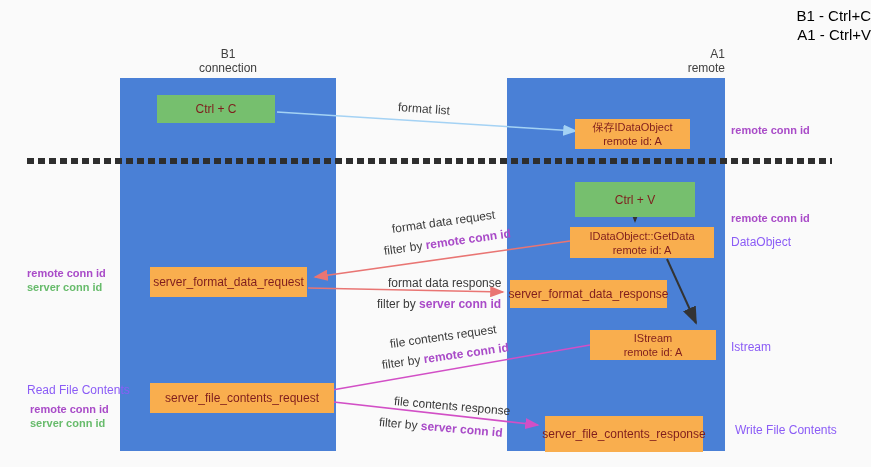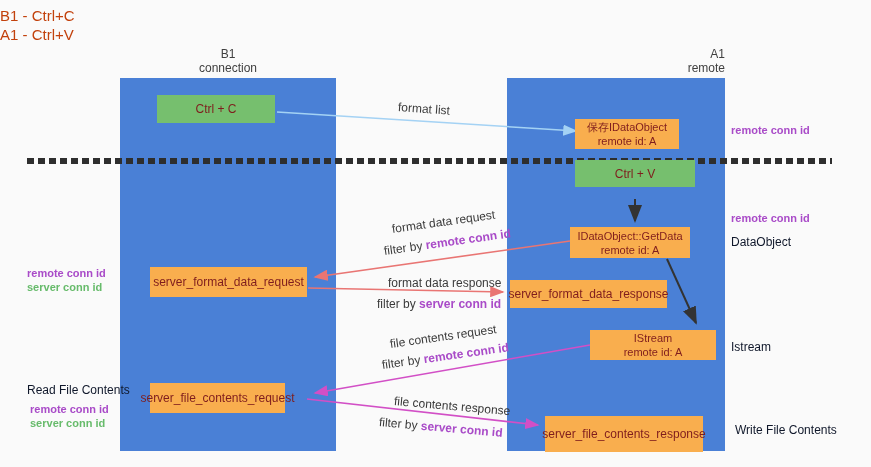--- a/index.html
+++ b/index.html
@@ -1,30 +1,30 @@
 <!DOCTYPE html>
 <html><head>
 <meta charset="utf-8">
 <style>
   html,body{margin:0;padding:0;background:#fafafa;}
   .canvas{position:relative;width:871px;height:467px;background:#fafafa;overflow:hidden;
           font-family:"Liberation Sans",sans-serif;color:#3a3a3a;}
-  .title{position:absolute;top:6px;left:0;width:100%;text-align:left;
-         font-size:15px;line-height:19px;color:#c2410c;}
+  .title{position:absolute;top:6px;left:0;width:100%;text-align:right;
+         font-size:15px;line-height:19px;color:#000000;}
   .lane-header{position:absolute;top:47px;text-align:center;font-size:12px;line-height:14px;color:#404040;}
   .lane{position:absolute;top:78px;height:373px;background:#4a80d6;}
   .dashes{position:absolute;left:27px;top:158px;width:805px;height:6px;
           background:repeating-linear-gradient(90deg,#2e2e2e 0 7px,transparent 7px 11px);}
   .box{position:absolute;display:flex;align-items:center;justify-content:center;
        color:#7f1d1d;font-size:12px;text-align:center;}
   .box.orange{background:#f9ae4e;}
   .box.greenbox{background:#76bf6e;}
   .box.twoline{flex-direction:column;font-size:11px;line-height:14px;}
   .alabel{position:absolute;font-size:12px;white-space:nowrap;color:#3a3a3a;transform-origin:left center;}
-  .side{position:absolute;font-size:12px;white-space:nowrap;color:#0f172a;}
+  .side{position:absolute;font-size:12px;white-space:nowrap;color:#8b5cf6;}
   .side.small{font-size:11px;line-height:14px;}
   .purple{color:#a94bc8;font-weight:bold;}
   .greentxt{color:#67bb6b;font-weight:bold;}
   svg.overlay{position:absolute;left:0;top:0;pointer-events:none;}
 </style>
 </head>
 <body>
 
 <div class="canvas">
 
@@ -66,42 +66,42 @@
     <line x1="635" y1="199" x2="635" y2="221" stroke="#333333" stroke-width="2" marker-end="url(#m-black)"></line>
     <line x1="570" y1="241" x2="315" y2="277" stroke="#e97573" stroke-width="1.6" marker-end="url(#m-red)"></line>
     <line x1="308" y1="288" x2="503" y2="292" stroke="#e97573" stroke-width="1.6" marker-end="url(#m-red)"></line>
     <line x1="667" y1="259" x2="696" y2="323" stroke="#333333" stroke-width="2" marker-end="url(#m-black)"></line>
     <line x1="590" y1="345" x2="315" y2="393" stroke="#d24fc6" stroke-width="1.6" marker-end="url(#m-magenta)"></line>
     <line x1="307" y1="399" x2="538" y2="425" stroke="#d24fc6" stroke-width="1.6" marker-end="url(#m-magenta)"></line>
   </svg>
 
   <div class="box greenbox" style="left:157px;top:95px;width:118px;height:28px;">Ctrl + C</div>
 
-  <div class="box orange twoline" style="left:575px;top:119px;width:104px;height:30px;text-align:center;">
+  <div class="box orange twoline" style="left:575px;top:119px;width:115px;height:30px;text-align:center;">
     <div>保存IDataObject</div>
     <div>remote id: A</div>
   </div>
 
-  <div class="box greenbox" style="left:575px;top:160px;width:120px;height:27px;">Ctrl + V</div>
+  <div class="box greenbox" style="left:575px;top:182px;width:120px;height:35px;">Ctrl + V</div>
 
-  <div class="box orange twoline" style="left:570px;top:227px;width:120px;height:31px;">
+  <div class="box orange twoline" style="left:570px;top:227px;width:144px;height:31px;">
     <div>IDataObject::GetData</div>
     <div>remote id: A</div>
   </div>
 
   <div class="box orange" style="left:150px;top:267px;width:157px;height:30px;">server_format_data_request</div>
 
   <div class="box orange" style="left:510px;top:280px;width:157px;height:28px;">server_format_data_response</div>
 
   <div class="box orange twoline" style="left:590px;top:330px;width:126px;height:30px;">
     <div>IStream</div>
     <div>remote id: A</div>
   </div>
 
-  <div class="box orange" style="left:150px;top:383px;width:135px;height:30px;">server_file_contents_request</div>
+  <div class="box orange" style="left:150px;top:383px;width:184px;height:30px;">server_file_contents_request</div>
 
   <div class="box orange" style="left:545px;top:416px;width:158px;height:36px;">server_file_contents_response</div>
 
   <div class="alabel" style="left:398px;top:100px;transform:rotate(4deg);">format list</div>
 
   <div class="alabel" style="left:392px;top:222px;transform:rotate(-8deg);">format data request</div>
   <div class="alabel" style="left:384px;top:244px;transform:rotate(-8deg);">
     <span>filter by</span>
     <span class="purple">remote conn id</span>
   </div>

